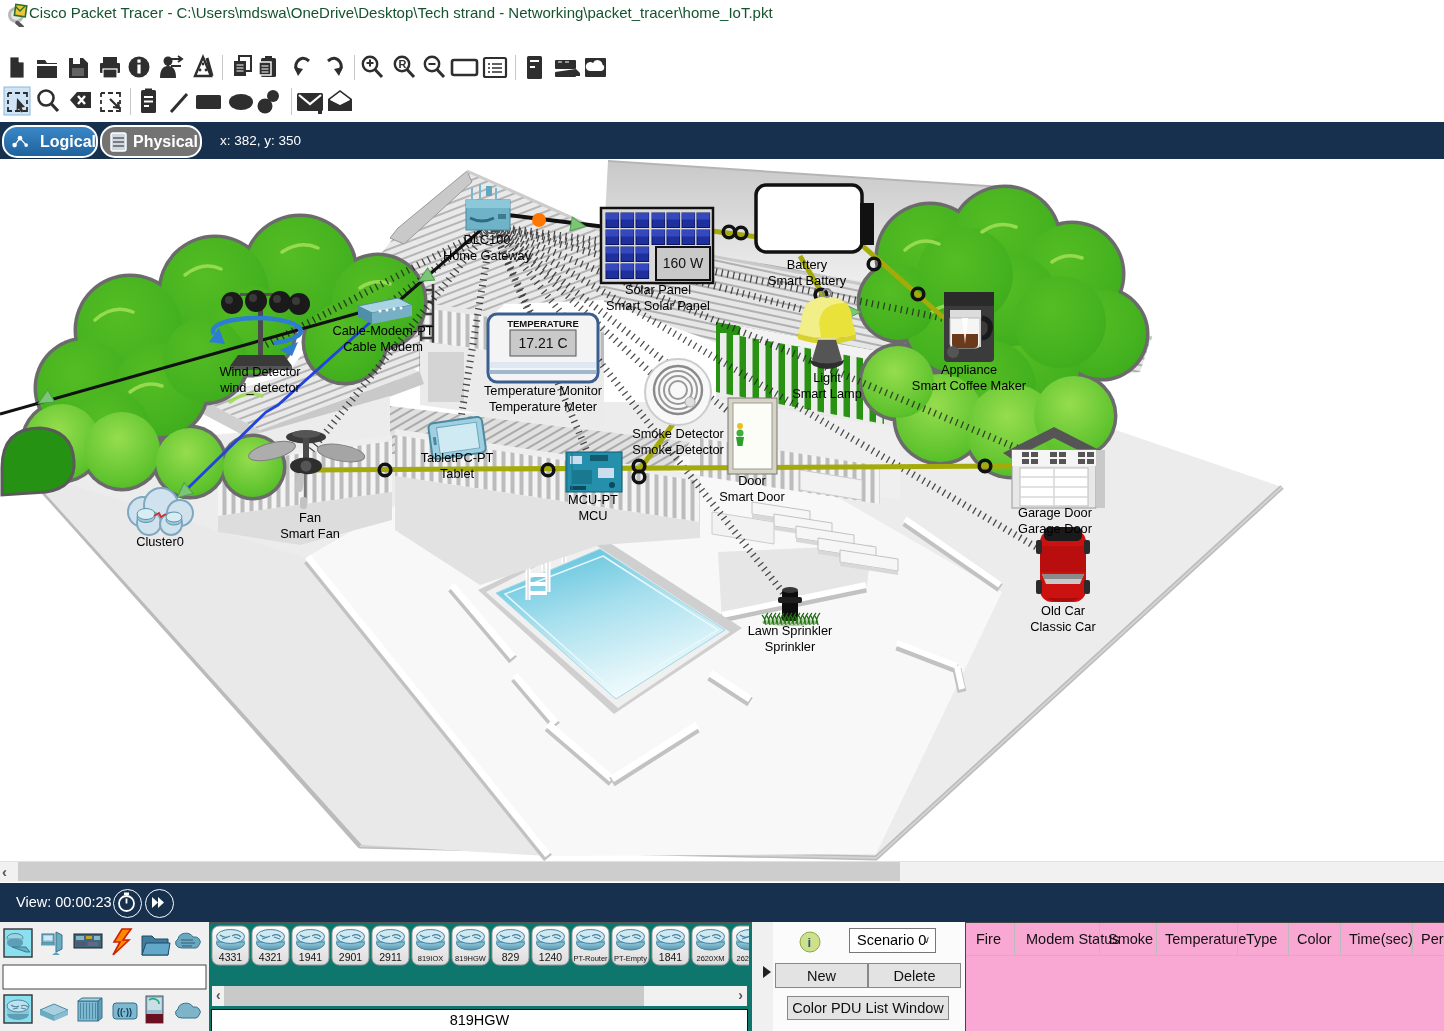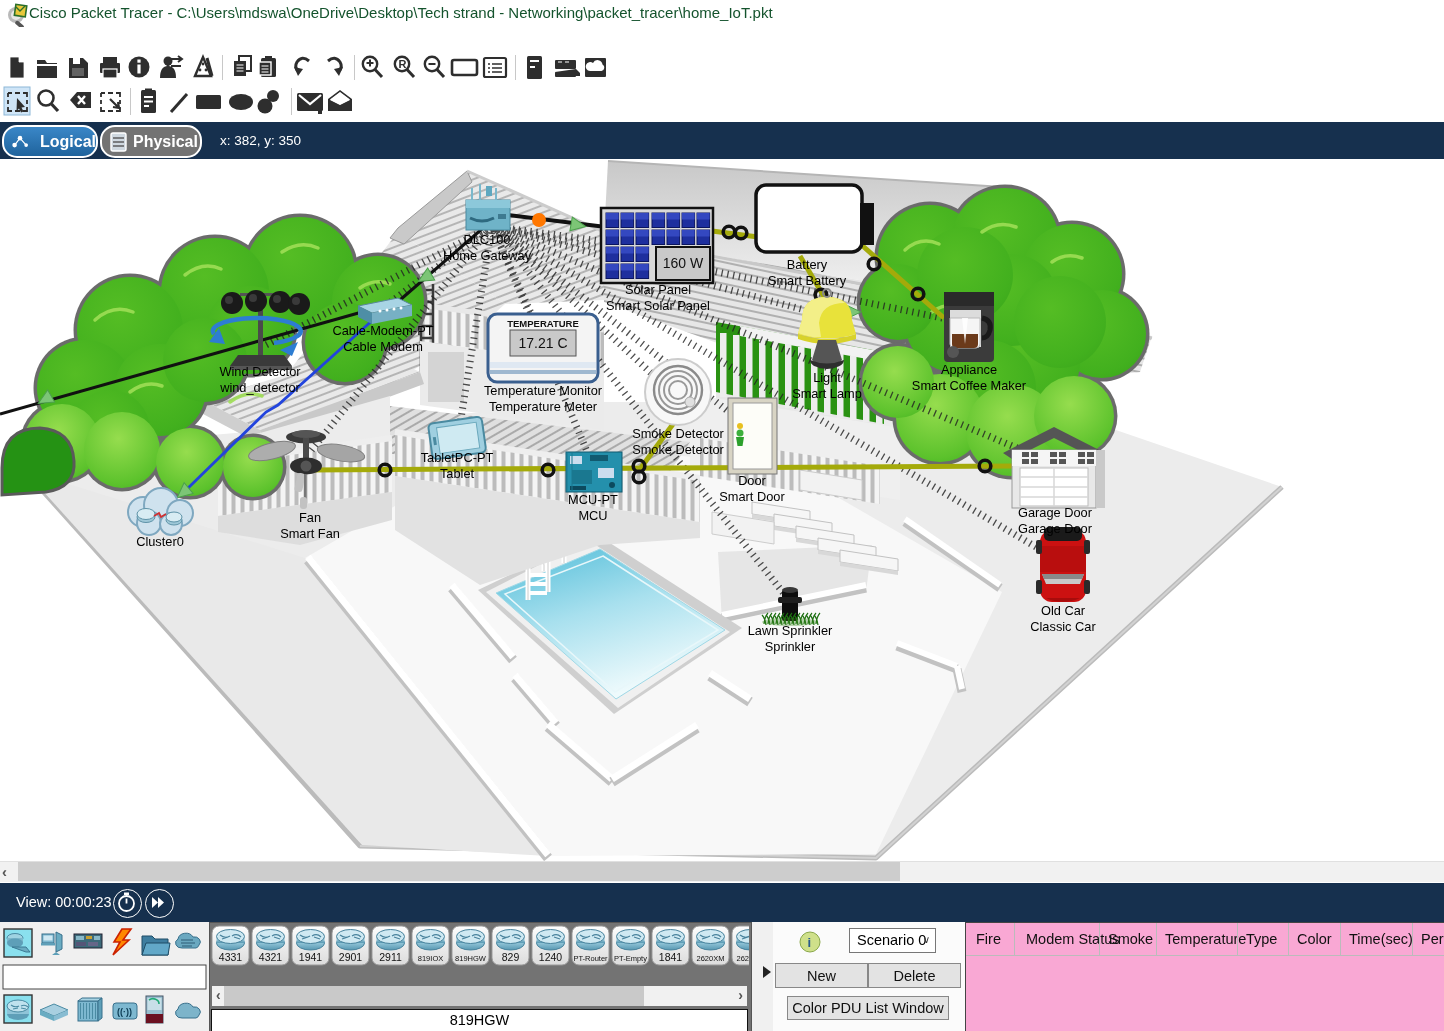--- a/index.html
+++ b/index.html
@@ -27,21 +27,21 @@
   
   #hscroll{left:0;top:861px;width:1444px;height:20px;background:#f1f1f1;border-top:1px solid #e0e0e0;}
   #hthumb{left:18px;top:862px;width:882px;height:19px;background:#cdcdcd;}
   #harrow{left:2px;top:863px;width:14px;height:16px;color:#555;font-size:15px;font-weight:bold;}
   
   #timebar{left:0;top:883px;width:1444px;height:39px;background:#16304e;}
   #timetext{left:16px;top:894px;color:#fff;font-size:14.5px;}
   .cbtn{position:absolute;top:5px;width:27px;height:27px;border:1.6px solid #fff;border-radius:50%;}
   
   #bottom{left:0;top:922px;width:1444px;height:109px;background:#f0f0f0;}
-  #devlist{left:209px;top:0px;width:541px;height:109px;background:#737373;border:1px solid #555;border-bottom:none;}
+  #devlist{left:209px;top:0px;width:541px;height:109px;background:#0f766e;border:1px solid #555;border-bottom:none;}
   #rightpanel{left:763px;top:0px;width:681px;height:109px;background:#fbfbfb;}
   .btn{position:absolute;background:#e3e3e3;border:1px solid #888;color:#111;
        display:flex;align-items:center;justify-content:center;font-size:14.5px;}
   .hdr{position:absolute;top:8px;font-size:14.5px;color:#111;}
   text{font-family:"Liberation Sans",sans-serif;}
 </style>
 </head>
 <body>
 <div id="app">
 

